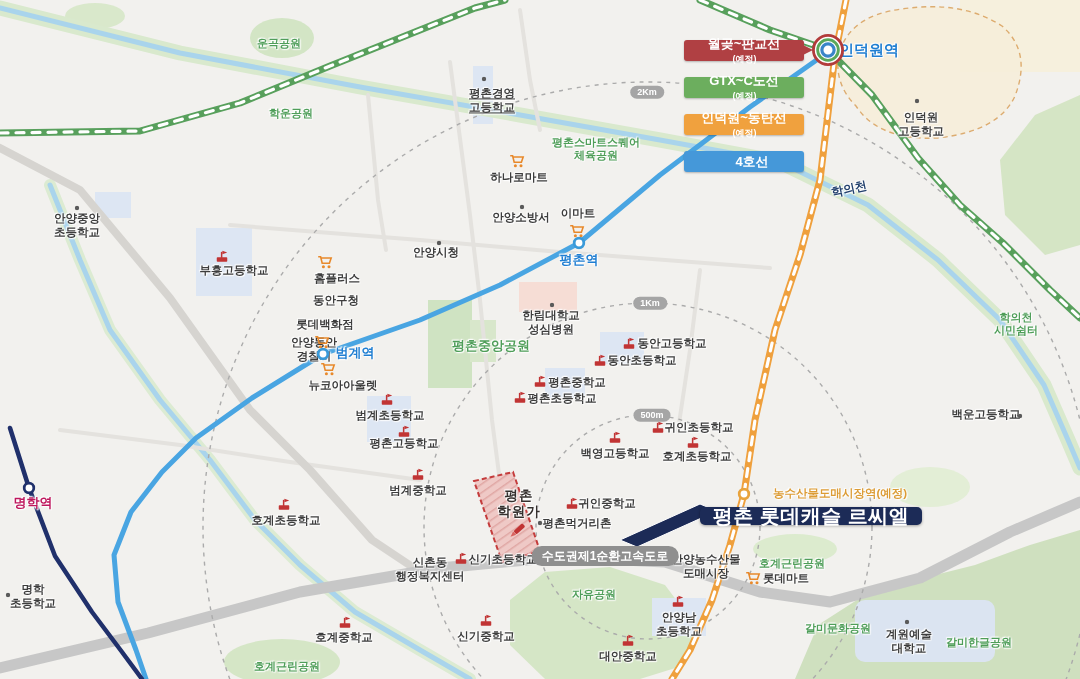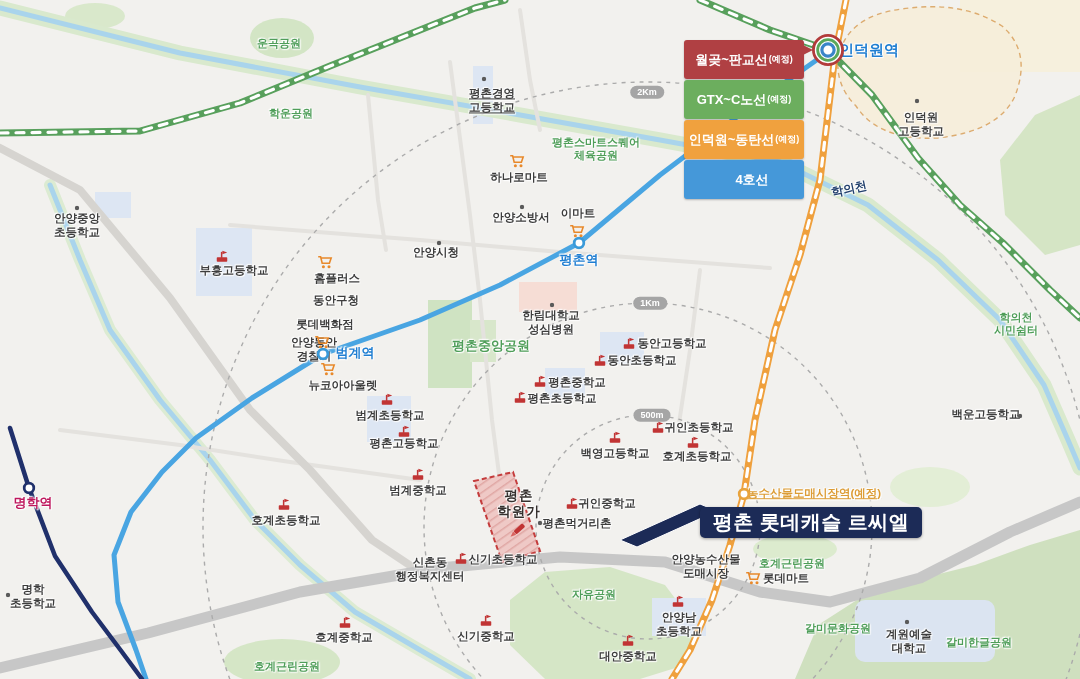--- a/index.html
+++ b/index.html
@@ -19,27 +19,27 @@
   .stn-b-big{font-size:15px;color:#1f7ed2;font-weight:700;}
   .stn-n{font-size:13px;color:#be185d;font-weight:700;}
   .stn-o{font-size:11.5px;color:#dc9c35;font-weight:700;}
   .pill-road{font-size:12px;color:#fff;font-weight:700;background:#8f8f8f;border-radius:11px;
        padding:3px 10px;text-shadow:none;white-space:nowrap;}
   .pill-ring{font-size:9px;color:#fff;font-weight:700;background:#a5a5a5;border-radius:8px;
        padding:1px 7px;text-shadow:none;white-space:nowrap;}
   .mk{position:absolute;transform:translate(-50%,-50%);}
   .mk svg{display:block;}
   #badges{position:absolute;left:684px;top:40px;width:120px;}
-  .badge{position:relative;height:39px;margin-bottom:1px;border-radius:3px;color:#fff;
+  .badge{position:relative;height:21px;margin-bottom:16px;border-radius:3px;color:#fff;
        display:flex;align-items:center;justify-content:center;font-weight:800;font-size:13px;
-       box-shadow:0 1px 2px rgba(0,0,0,.25);}
+       box-shadow:0 1px 2px rgba(0,0,0,.25);flex-direction:column;}
   .badge .sub{font-size:9px;font-weight:700;margin-left:1px;}
   .badge.first::after{content:"";position:absolute;right:-9px;top:5px;border-style:solid;
        border-width:5px 0 5px 10px;border-color:transparent transparent transparent #b04043;}
-  #callout{position:absolute;left:700px;top:507px;width:222px;height:31px;background:#1c2b57;
+  #callout{position:absolute;left:700px;top:507px;width:222px;height:18px;background:#1c2b57;
        border-radius:5px;color:#fff;display:flex;align-items:center;justify-content:center;
        font-size:20px;font-weight:800;letter-spacing:.5px;box-shadow:0 1px 3px rgba(0,0,0,.35);}
 </style>
 </head>
 <body>
 
 <div id="map">
   <svg id="base" width="1080" height="679" viewBox="0 0 1080 679">
     <defs>
       <pattern id="hatch" width="7" height="7" patternTransform="rotate(55)" patternUnits="userSpaceOnUse">
@@ -113,21 +113,21 @@
     <polygon points="474,481 513,472 540,551 502,562" fill="url(#hatch)" stroke="#c43c3c" stroke-width="2" stroke-dasharray="5 3"></polygon>
 
     <polygon points="620,540 700,504 717,511 637,547" fill="#1c2b57" stroke="#fff" stroke-width="1"></polygon>
   </svg>
 
   <div id="labels">
       <div class="lbl stn-b-big" style="left: 869px; top: 50px;">인덕원역</div>
       <div class="lbl stn-b" style="left: 579px; top: 260px;">평촌역</div>
       <div class="lbl stn-b" style="left: 355px; top: 353px;">범계역</div>
       <div class="lbl stn-n" style="left: 33px; top: 503px;">명학역</div>
-      <div class="lbl stn-o" style="left: 814px; top: 494px; text-decoration: underline;">농수산물도매시장역(예정)</div>
+      <div class="lbl stn-o" style="left: 840px; top: 494px;">농수산물도매시장역(예정)</div>
       <div class="lbl park" style="left: 279px; top: 43px;">운곡공원</div>
       <div class="lbl park" style="left: 291px; top: 113px;">학운공원</div>
       <div class="lbl park" style="left: 596px; top: 149px;">평촌스마트스퀘어
 체육공원</div>
       <div class="lbl park-big" style="left: 479px; top: 346px;">평촌중앙공원</div>
       <div class="lbl park" style="left: 594px; top: 594px;">자유공원</div>
       <div class="lbl park" style="left: 287px; top: 666px;">호계근린공원</div>
       <div class="lbl park" style="left: 792px; top: 563px;">호계근린공원</div>
       <div class="lbl park" style="left: 838px; top: 628px;">갈미문화공원</div>
       <div class="lbl park" style="left: 979px; top: 642px;">갈미한글공원</div>
@@ -177,20 +177,21 @@
       <div class="lbl poi" style="left: 521px; top: 218px;">안양소방서</div>
       <div class="lbl poi" style="left: 519px; top: 178px;">하나로마트</div>
       <div class="lbl poi" style="left: 578px; top: 214px;">이마트</div>
       <div class="lbl poi" style="left: 786px; top: 579px;">롯데마트</div>
       <div class="lbl poi" style="left: 706px; top: 567px;">안양농수산물
 도매시장</div>
       <div class="lbl poi" style="left: 909px; top: 642px;">계원예술
 대학교</div>
       <div class="lbl acad" style="left: 519px; top: 504px;">평촌
 학원가</div>
+      <div class="lbl pill-road" style="left: 605px; top: 556px;">수도권제1순환고속도로</div>
       <div class="lbl pill-ring" style="left: 652px; top: 415px;">500m</div>
       <div class="lbl pill-ring" style="left: 650px; top: 303px;">1Km</div>
       <div class="lbl pill-ring" style="left: 647px; top: 92px;">2Km</div>
       <span class="mk" style="left: 222px; top: 256px;">
         <svg width="15" height="13" viewBox="0 0 20 17">
           <g fill="#c13434">
             <rect x="3" y="10" width="14" height="6" rx="1"></rect>
             <rect x="8.5" y="3" width="2" height="8"></rect>
             <path d="M10.5,1.5 L17,3.8 L10.5,6.2 Z"></path>
           </g>

